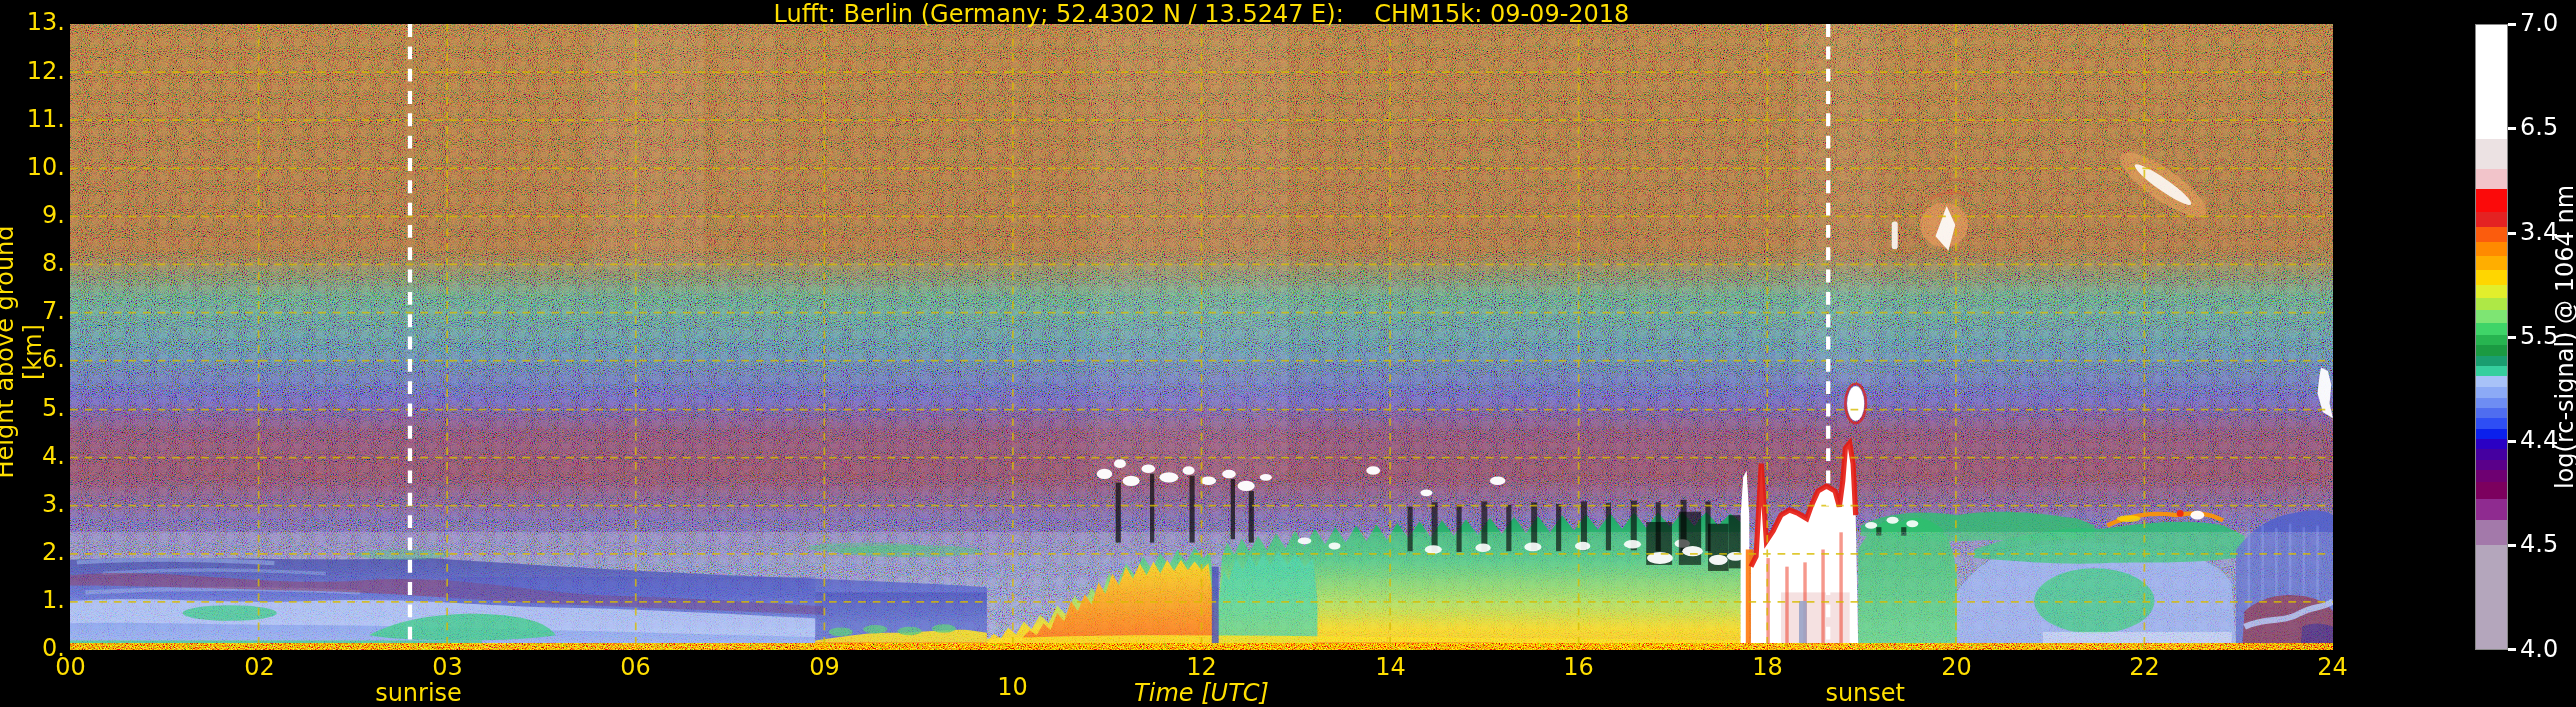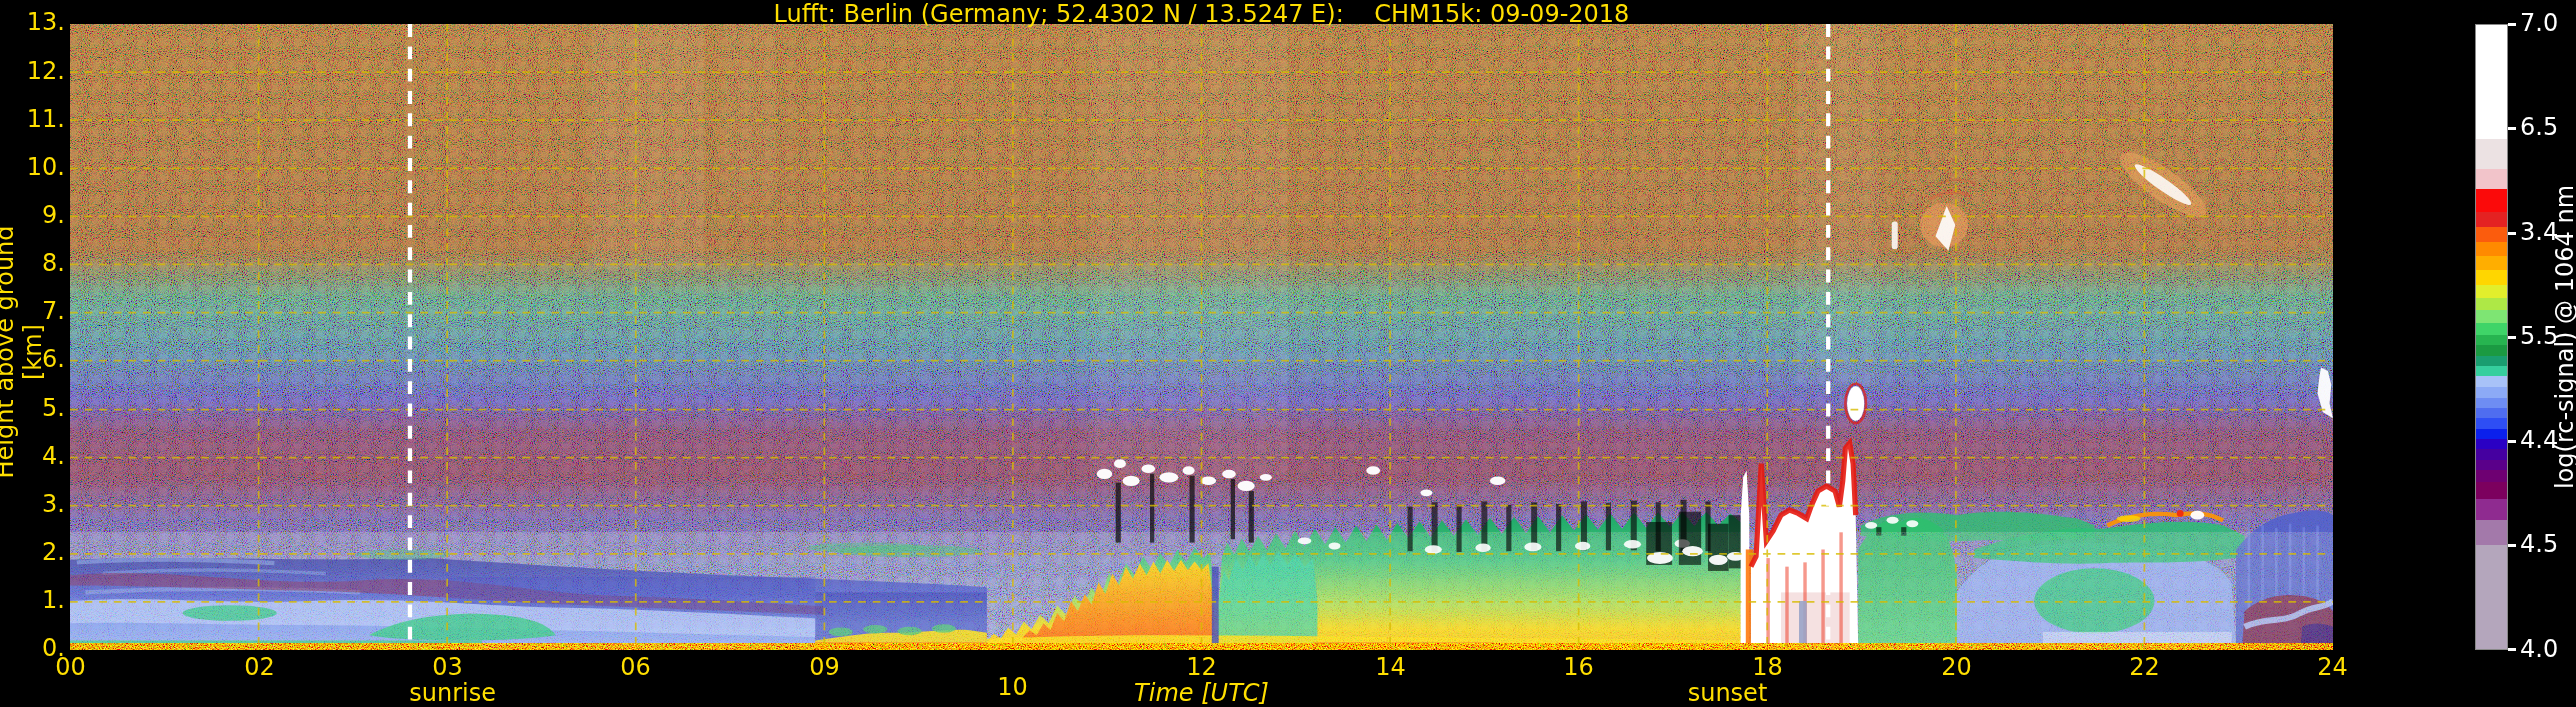--- a/index.html
+++ b/index.html
@@ -9,22 +9,22 @@
   .yel{color:#ffdf00;}
   .wht{color:#ffffff;}
   .tick{font-size:24px;line-height:27.5px;white-space:nowrap;}
   .ytick{width:65px;text-align:right;}
   .xtick{width:77px;text-align:center;}
   .cbtick{font-size:24px;line-height:27.5px;text-align:left;}
   #title{left:70px;top:0px;width:2263px;text-align:center;font-size:24px;white-space:pre;}
   #ylab{left:-136px;top:324px;width:309px;text-align:center;font-size:24px;
         transform:rotate(-90deg);}
   #xlab{left:1107px;top:679px;width:189px;text-align:center;font-size:24px;font-style:italic;}
-  #sunrise{left:341px;top:679px;width:155px;text-align:right;font-size:24px;}
-  #sunset{left:1650px;top:679px;width:155px;text-align:center;font-size:24px;}
+  #sunrise{left:341px;top:679px;width:155px;text-align:center;font-size:24px;}
+  #sunset{left:1750px;top:679px;width:155px;text-align:right;font-size:24px;}
   #colorbar{left:2475px;top:24px;width:33px;height:626px;border:0.9px solid #888;box-sizing:border-box;}
   .cbmark{left:2508px;width:7.7px;height:2.6px;background:#fff;}
   #cblab{left:2350px;top:323px;width:429px;text-align:center;font-size:24px;
          transform:rotate(-90deg);}
   #plot{left:70px;top:24px;}
 </style>
 </head>
 <body>
 
 <svg id="plot" class="abs" width="2263" height="626" viewBox="82 28 2636 729">

